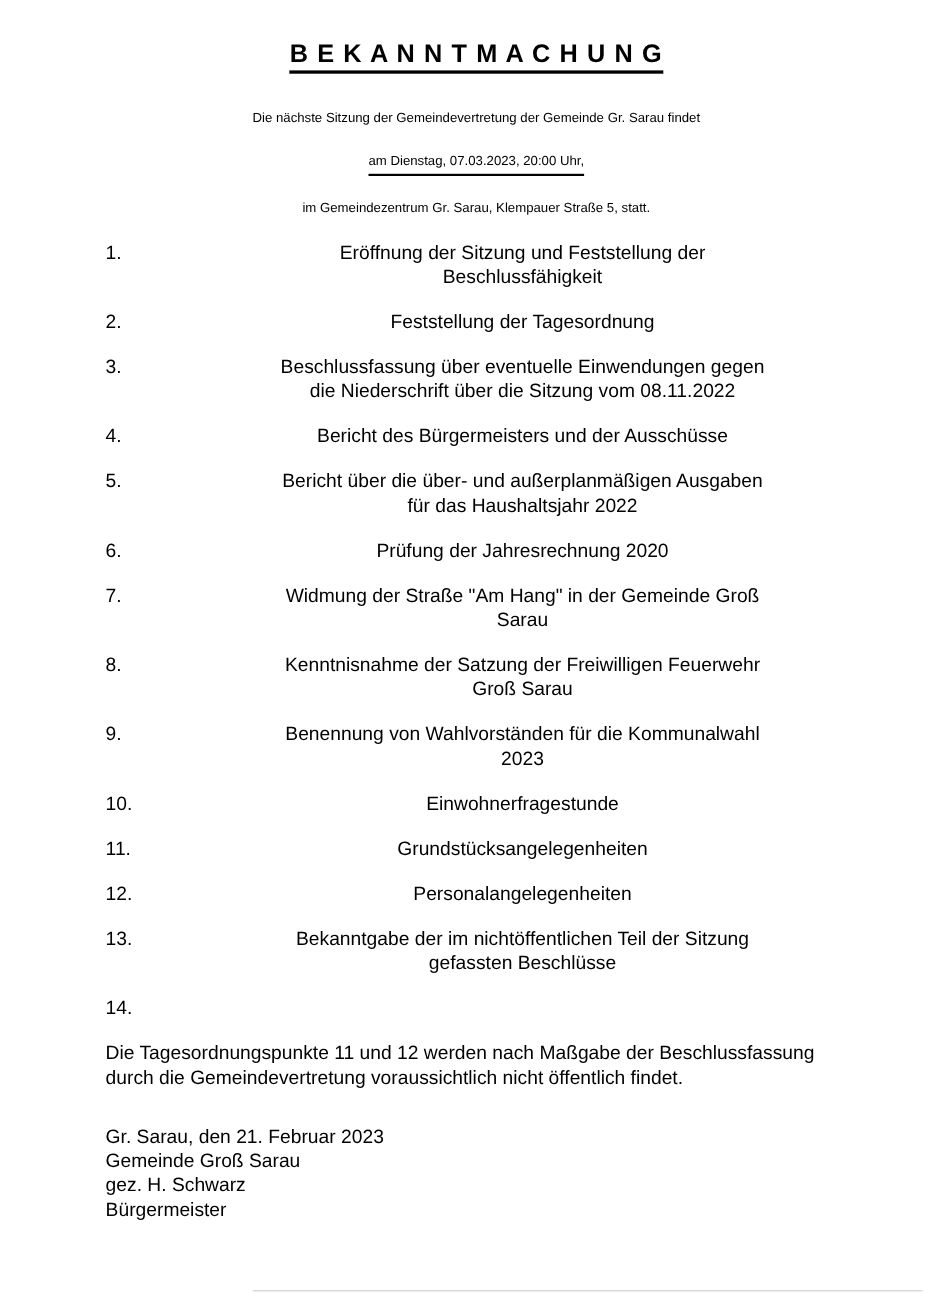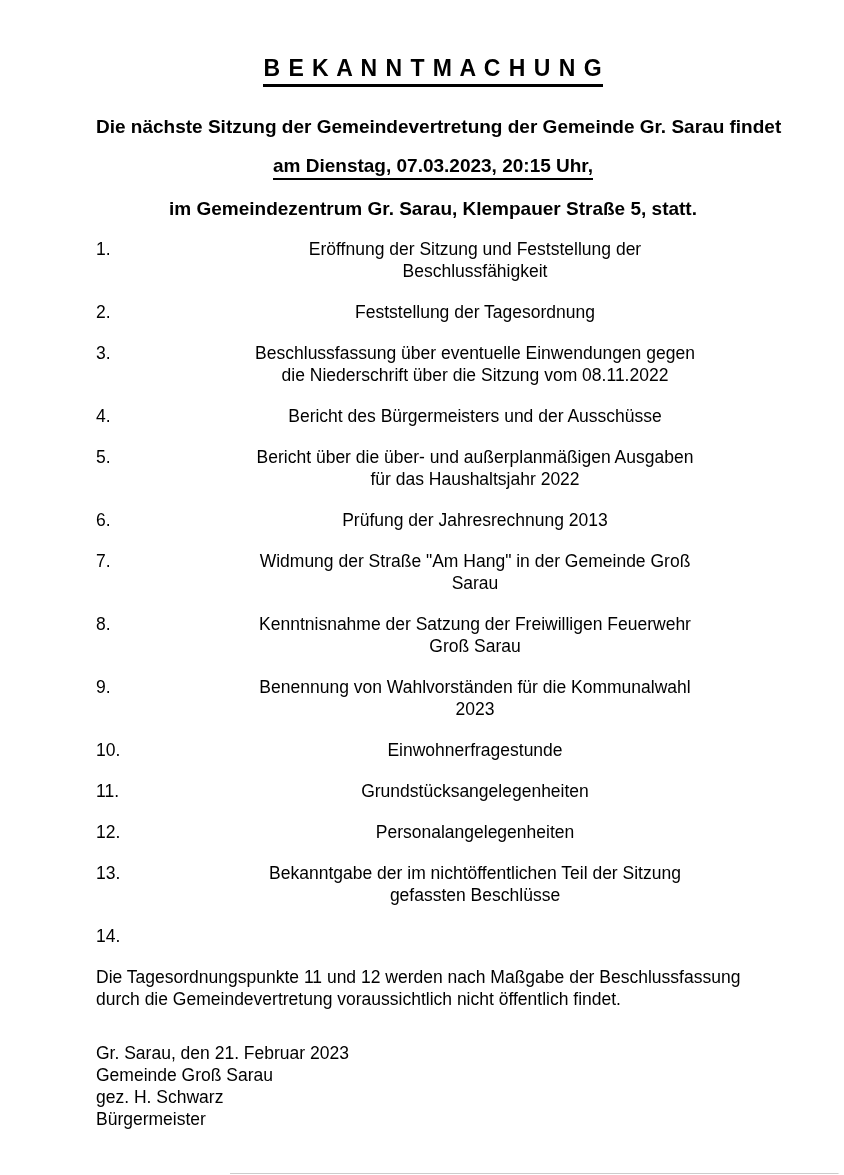--- a/index.html
+++ b/index.html
@@ -8,41 +8,41 @@
     background: #ffffff;
   }
   .page {
     position: relative;
     width: 844px;
     height: 1175px;
     box-sizing: border-box;
     background: #ffffff;
     color: #000000;
     font-family: "Liberation Sans", sans-serif;
-    padding: 54px 74px 0 96px;
+    padding: 34px 74px 0 96px;
     overflow: hidden;
     border-radius: 11px;
   }
   .title-row {
     text-align: center;
     margin-bottom: 30px;
   }
   .doc-title {
     display: inline-block;
     font-weight: bold;
     font-size: 23px;
     line-height: 28px;
     letter-spacing: 1px;
     border-bottom: 3px solid #000000;
     padding-bottom: 2px;
   }
   .center-line {
     text-align: center;
-    font-weight: bold;
-    font-size: 19px;
+    font-weight: normal;
+    font-size: 12px;
     line-height: 20px;
     margin-bottom: 19px;
     white-space: nowrap;
   }
   .underlined {
     display: inline-block;
     border-bottom: 2px solid #000000;
     padding-bottom: 2px;
   }
   .agenda-heading {
@@ -100,21 +100,21 @@
 
 <div class="page">
 
   <div class="title-row">
     <span class="doc-title">B E K A N N T M A C H U N G</span>
   </div>
 
   <div class="center-line">Die nächste Sitzung der Gemeindevertretung der Gemeinde Gr. Sarau findet</div>
 
   <div class="center-line">
-    <span class="underlined">am Dienstag, 07.03.2023, 20:15 Uhr,</span>
+    <span class="underlined">am Dienstag, 07.03.2023, 20:00 Uhr,</span>
   </div>
 
   <div class="center-line">im Gemeindezentrum Gr. Sarau, Klempauer Straße 5, statt.</div>
 
 
   <div class="agenda">
 
     <div class="agenda-item">
       <div class="num">1.</div>
       <div class="itext">
@@ -149,21 +149,21 @@
       <div class="num">5.</div>
       <div class="itext">
         <div class="iline">Bericht über die über- und außerplanmäßigen Ausgaben</div>
         <div class="iline">für das Haushaltsjahr 2022</div>
       </div>
     </div>
 
     <div class="agenda-item">
       <div class="num">6.</div>
       <div class="itext">
-        <div class="iline">Prüfung der Jahresrechnung 2013</div>
+        <div class="iline">Prüfung der Jahresrechnung 2020</div>
       </div>
     </div>
 
     <div class="agenda-item">
       <div class="num">7.</div>
       <div class="itext">
         <div class="iline">Widmung der Straße "Am Hang" in der Gemeinde Groß</div>
         <div class="iline">Sarau</div>
       </div>
     </div>

